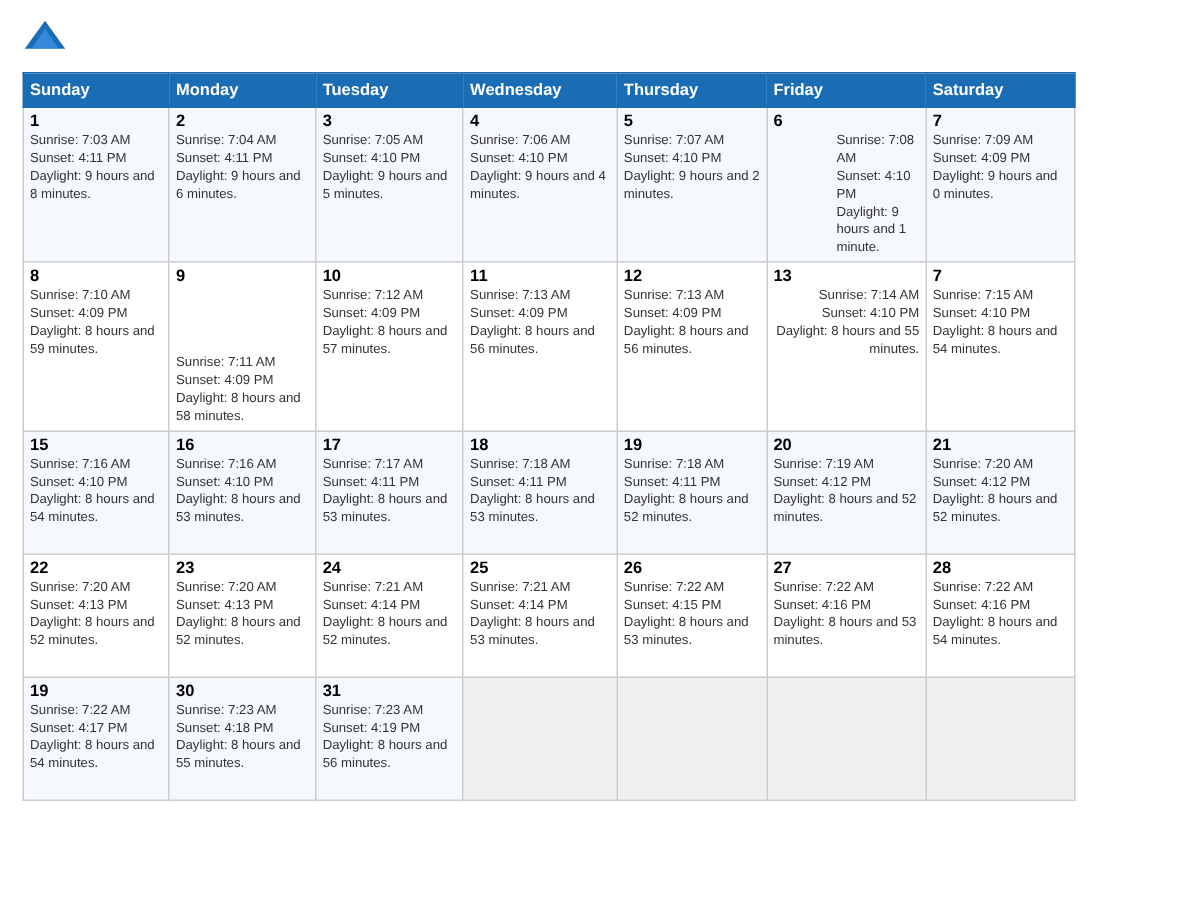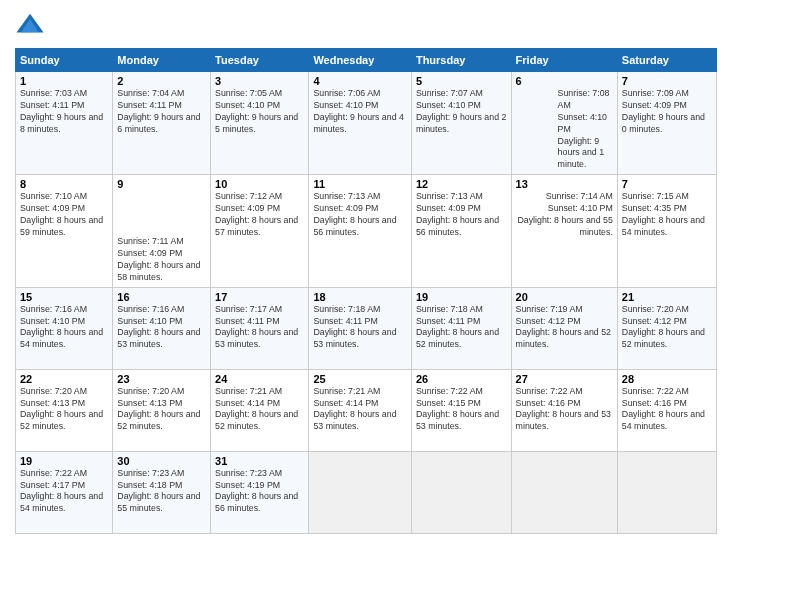--- a/index.html
+++ b/index.html
@@ -202,21 +202,21 @@
           </td>
           <td>
             <div class="day-number">13</div>
             <div class="day-info" style="white-space: pre-line; text-align: right;">Sunrise: 7:14 AM
 Sunset: 4:10 PM
 Daylight: 8 hours and 55 minutes.</div>
           </td>
           <td>
             <div class="day-number">7</div>
             <div class="day-info" style="white-space: pre-line;">Sunrise: 7:15 AM
-Sunset: 4:35 PM
+Sunset: 4:10 PM
 Daylight: 8 hours and 54 minutes.</div>
           </td>
         </tr>
         <tr>
           <td>
             <div class="day-number">15</div>
             <div class="day-info" style="white-space: pre-line;">Sunrise: 7:16 AM
 Sunset: 4:10 PM
 Daylight: 8 hours and 54 minutes.</div>
           </td>

